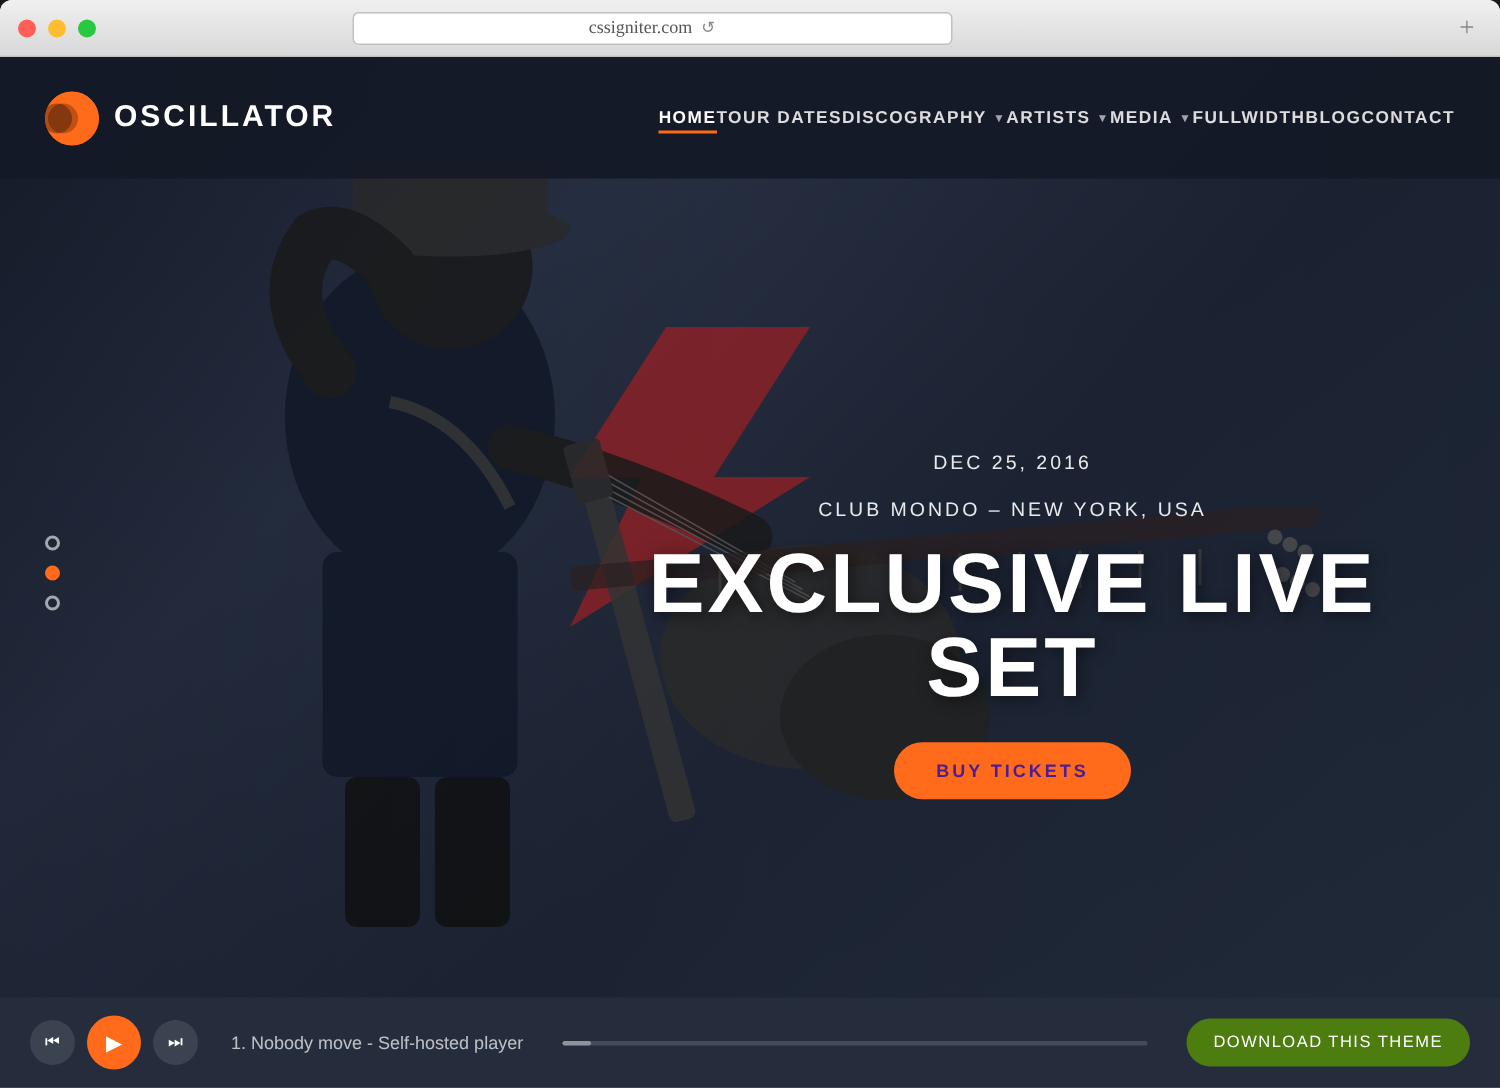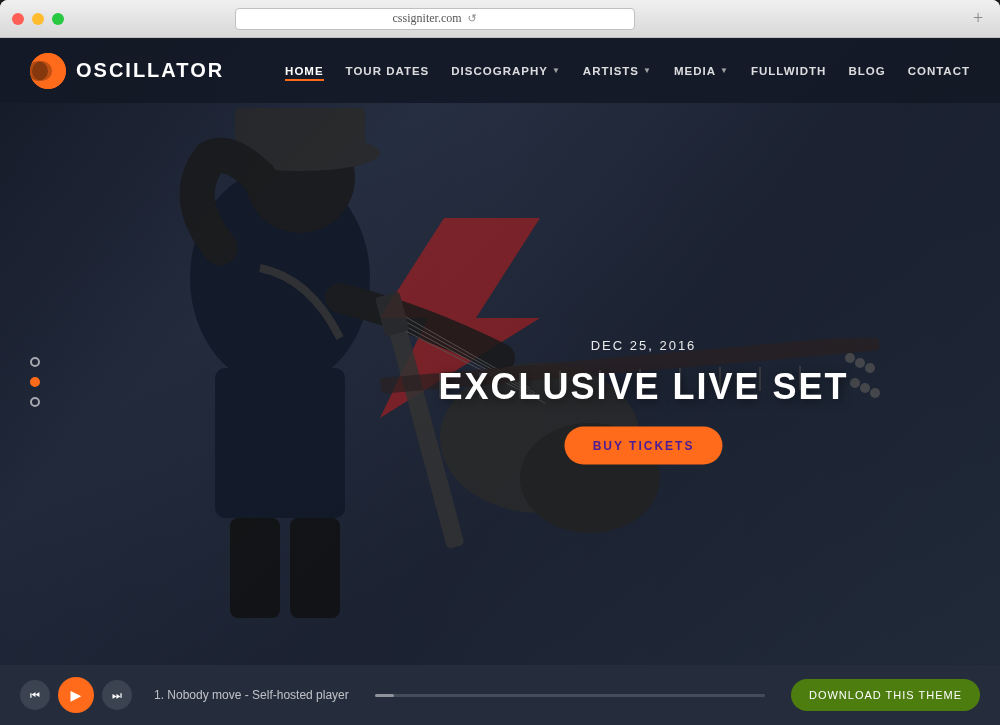--- a/index.html
+++ b/index.html
@@ -73,21 +73,21 @@
       width: 160px;
       height: 200px;
       background: rgba(180, 30, 30, 0.6);
       clip-path: polygon(40% 0%, 100% 0%, 60% 50%, 100% 50%, 0% 100%, 30% 50%, 0% 50%);
     }
 
     
     .navbar {
       position: absolute;
       top: 0; left: 0; right: 0;
-      height: 65px;
+      height: 81px;
       background: rgba(20, 25, 38, 0.92);
       display: flex;
       align-items: center;
       padding: 0 30px;
       z-index: 10;
     }
     .logo-area {
       display: flex;
       align-items: center;
       gap: 10px;
@@ -117,21 +117,20 @@
       font-size: 20px;
       font-weight: 800;
       color: white;
       letter-spacing: 2px;
       text-transform: uppercase;
     }
     .nav-links {
       margin-left: auto;
       display: flex;
       align-items: center;
-      gap: 22px;
     }
     .nav-link {
       color: rgba(255,255,255,0.85);
       font-size: 11.5px;
       font-weight: 600;
       text-transform: uppercase;
       letter-spacing: 1px;
       cursor: pointer;
       text-decoration: none;
       display: flex; align-items: center; gap: 4px;
@@ -172,21 +171,21 @@
     }
     .event-location {
       font-size: 13px;
       font-weight: 500;
       letter-spacing: 2px;
       margin-bottom: 14px;
       color: rgba(255,255,255,0.9);
       text-transform: uppercase;
     }
     .hero-title {
-      font-size: 36px;
+      font-size: 56px;
       font-weight: 900;
       text-transform: uppercase;
       letter-spacing: 2px;
       line-height: 1.0;
       margin-bottom: 22px;
       text-shadow: 2px 2px 10px rgba(0,0,0,0.5);
     }
     .buy-tickets-btn {
       background: #ff6b1a;
       color: #4c1d95;
@@ -416,20 +415,21 @@
           <span>BLOG</span>
         </a>
         <a class="nav-link" href="#">
           <span>CONTACT</span>
         </a>
       </div>
     </nav>
 
     <div class="hero-content">
       <div class="event-date">DEC 25, 2016</div>
+      <div class="event-location">CLUB MONDO – NEW YORK, USA</div>
       <h1 class="hero-title">EXCLUSIVE LIVE SET</h1>
       <button class="buy-tickets-btn">BUY TICKETS</button>
     </div>
 
     <div class="slide-indicators">
       <div class="slide-dot"></div>
       <div class="slide-dot active"></div>
       <div class="slide-dot"></div>
     </div>
 

